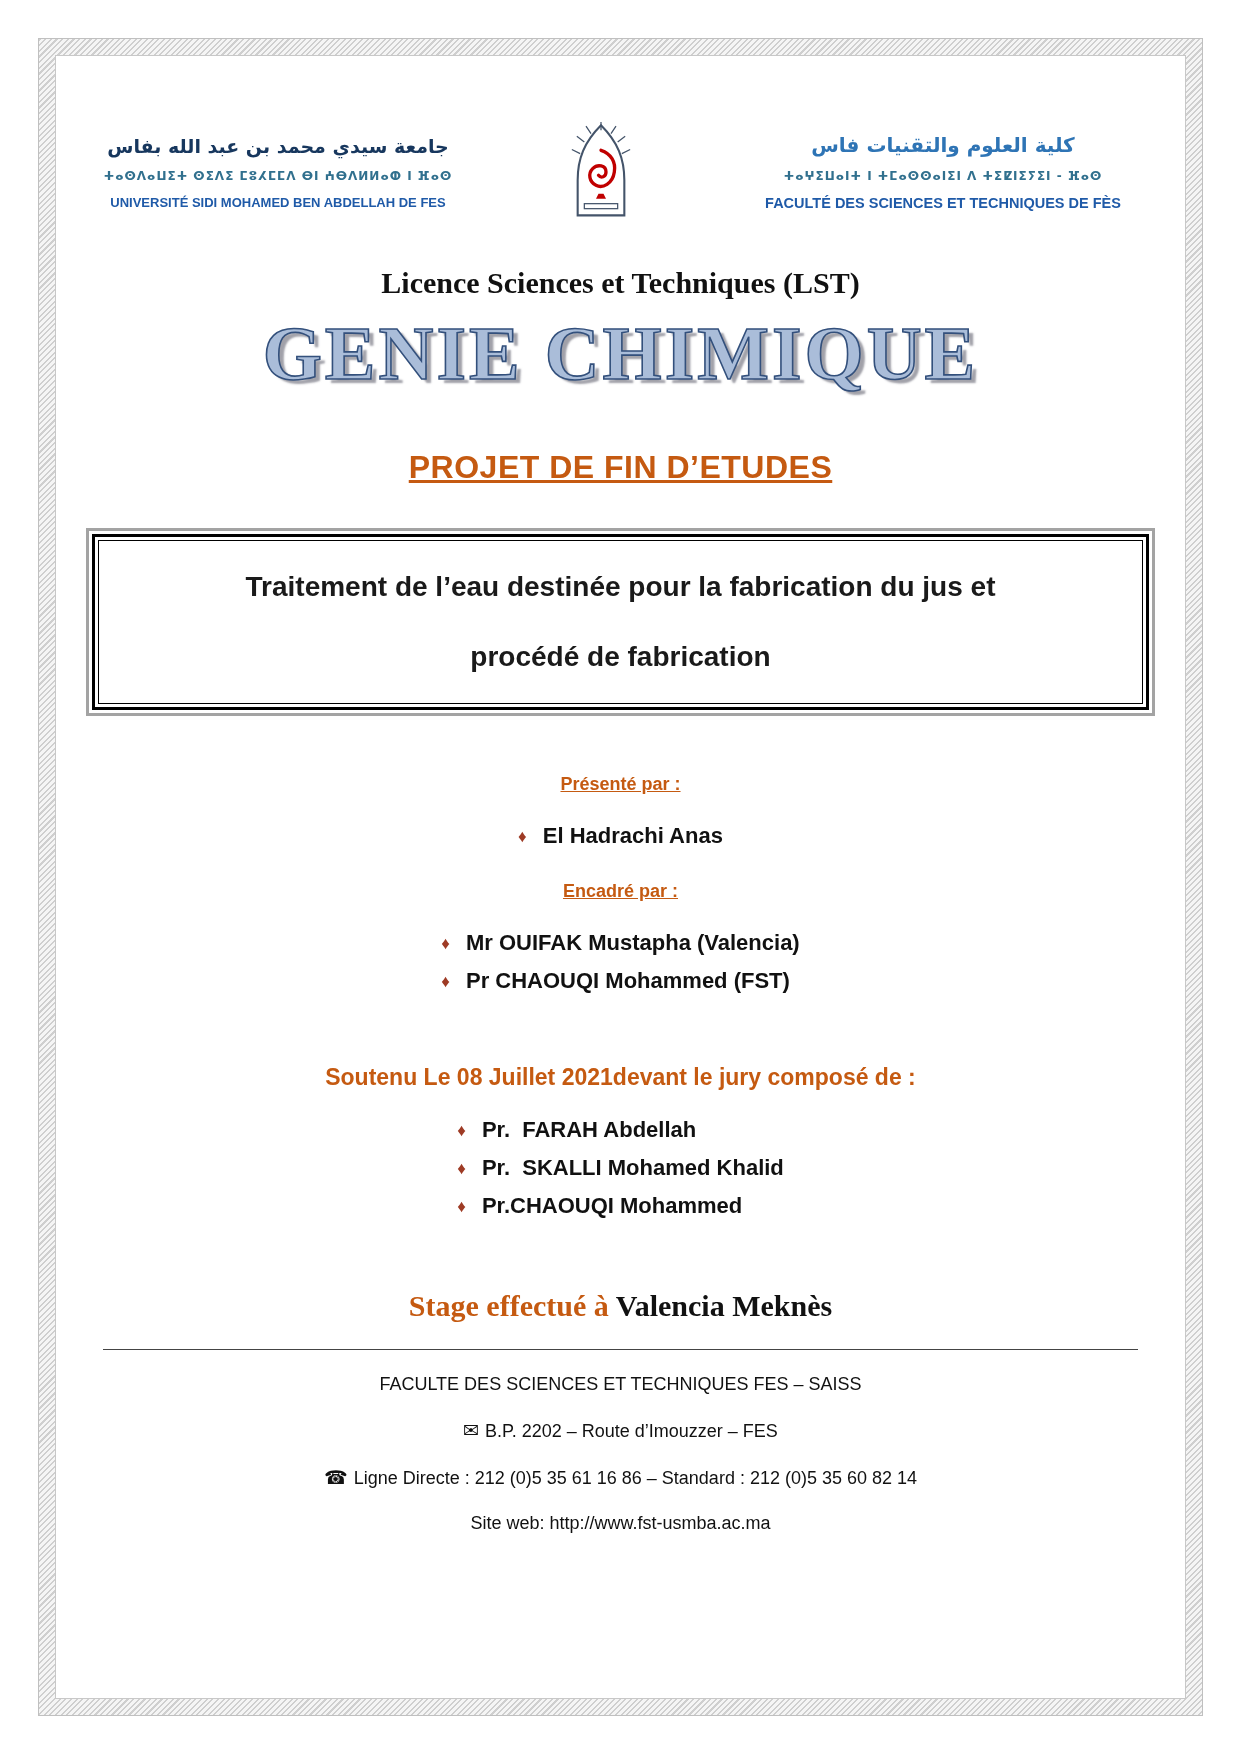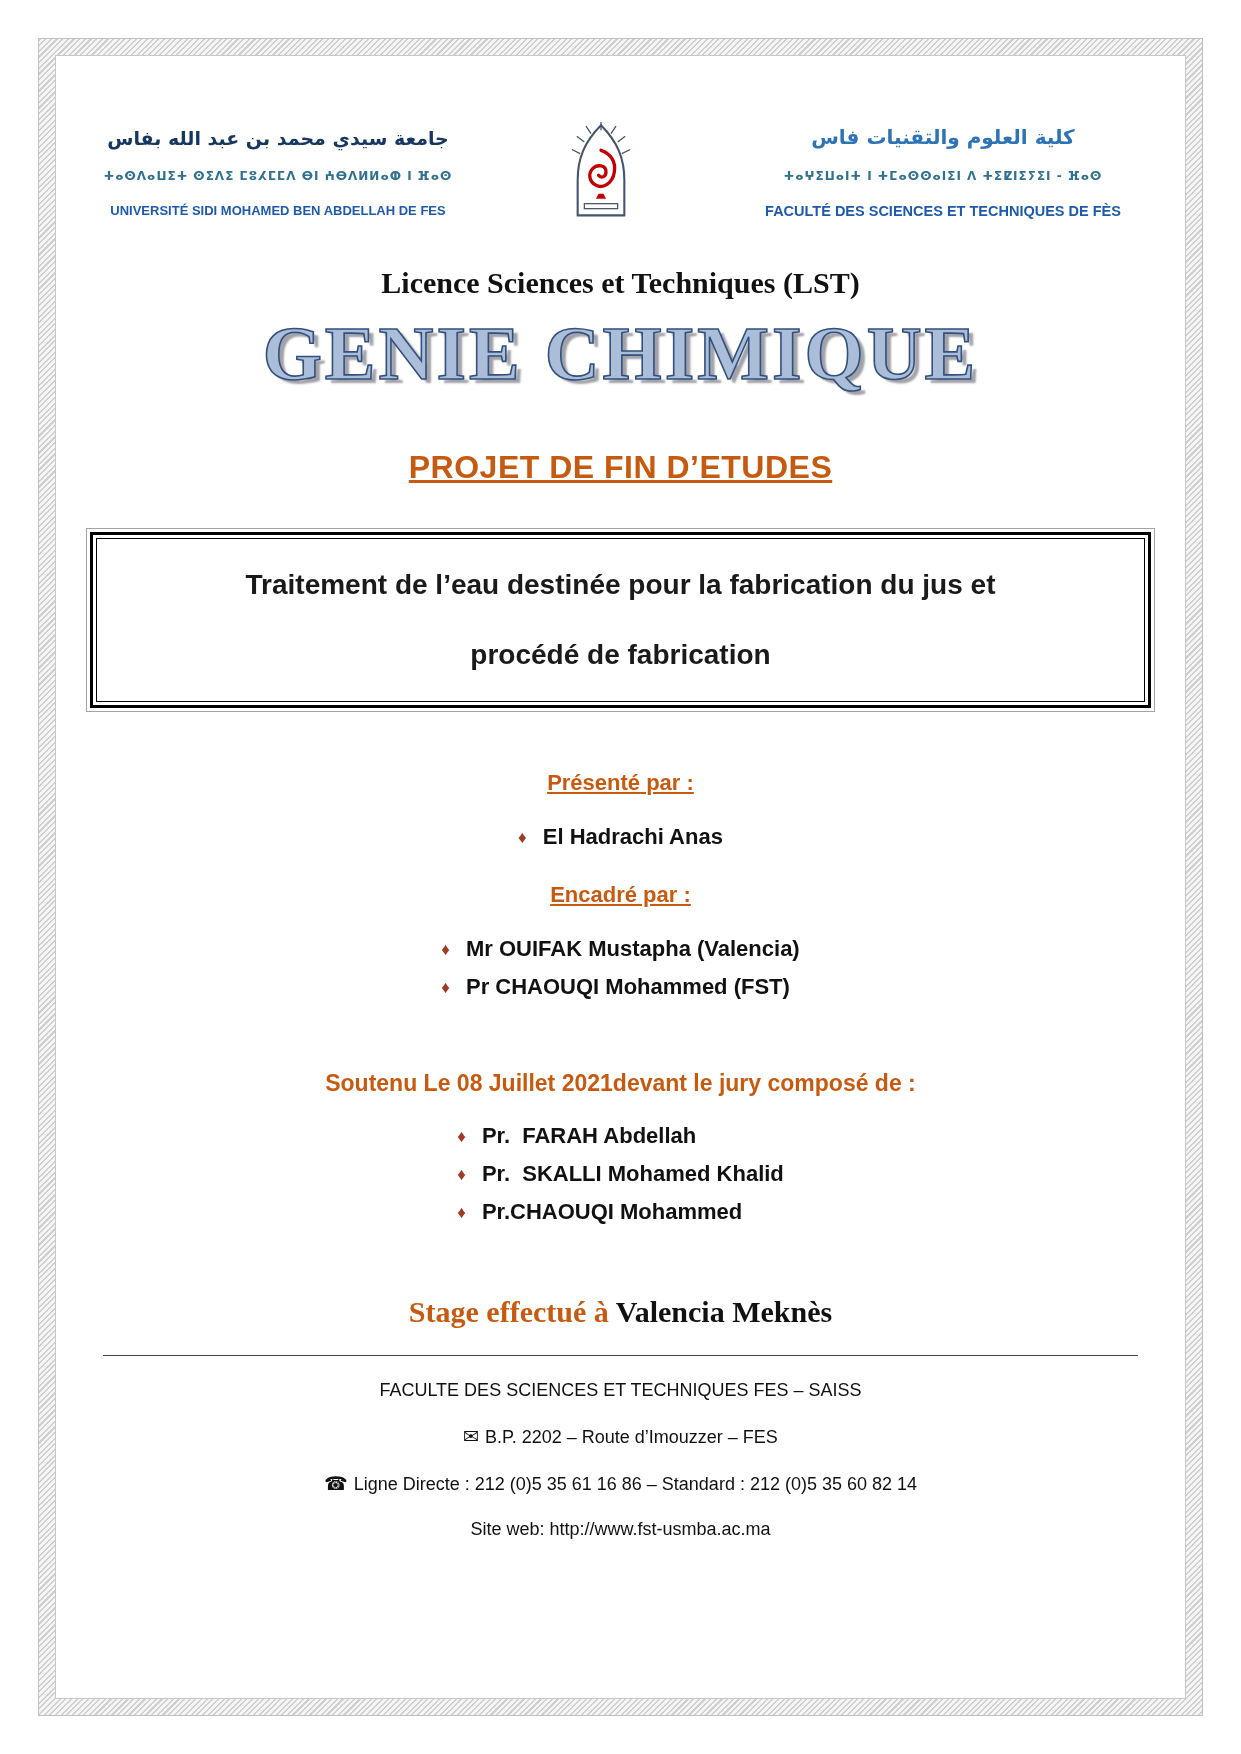--- a/index.html
+++ b/index.html
@@ -26,21 +26,21 @@
   .content {
     position:absolute; inset:70px;
     text-align:center;
     color:#000;
   }
   
   .header-row {
     display:flex; justify-content:space-between; align-items:center;
     margin:52px 18px 0 18px;
   }
-  .logo-block { display:flex; flex-direction:column; gap:20px; }
+  .logo-block { display:flex; flex-direction:column; gap:12px; }
   .logo-left { width:380px; text-align:center; }
   .logo-right { width:420px; text-align:center; }
   .arabic-line {
     font-family:"DejaVu Sans", sans-serif;
     direction:rtl; font-weight:bold;
   }
   .logo-left .arabic-line { color:#17375e; font-size:19px; }
   .logo-right .arabic-line { color:#2e74b5; font-size:20px; }
   .tifinagh-line {
     font-family:"DejaVu Sans", sans-serif;
@@ -66,30 +66,30 @@
     text-shadow:5px 4px 2px rgba(130,130,140,0.75);
   }
   .doc-type {
     margin-top:52px;
     font-size:32px; font-weight:bold;
     color:#c55a11;
     text-decoration:underline;
     letter-spacing:0.5px;
   }
   
-  .subject-outer { margin:42px 16px 12px 16px; border:1px solid #a3a3a3; padding:3px; }
+  .subject-outer { margin:42px 16px 12px 16px; border:3px solid #a3a3a3; padding:3px; }
   .subject-mid   { border:3px solid #000; padding:3px; }
   .subject-inner { border:1px solid #000; padding:30px 24px; }
   .subject-line {
     font-size:28px; font-weight:bold; color:#1a1a1a;
   }
   .subject-line + .subject-line { margin-top:38px; }
   
   .section-heading {
-    font-size:22px; font-weight:bold; color:#c55a11;
+    font-size:18px; font-weight:bold; color:#c55a11;
     text-decoration:underline;
   }
   .h-presente { margin-top:58px; }
   .h-encadre  { margin-top:20px;text-decoration:underline; }
   .defense-heading {
     margin-top:58px;
     font-size:23px; font-weight:bold; color:#c55a11;
   }
   
   .bullet-list { display:inline-block; text-align:left; margin-top:16px; }

